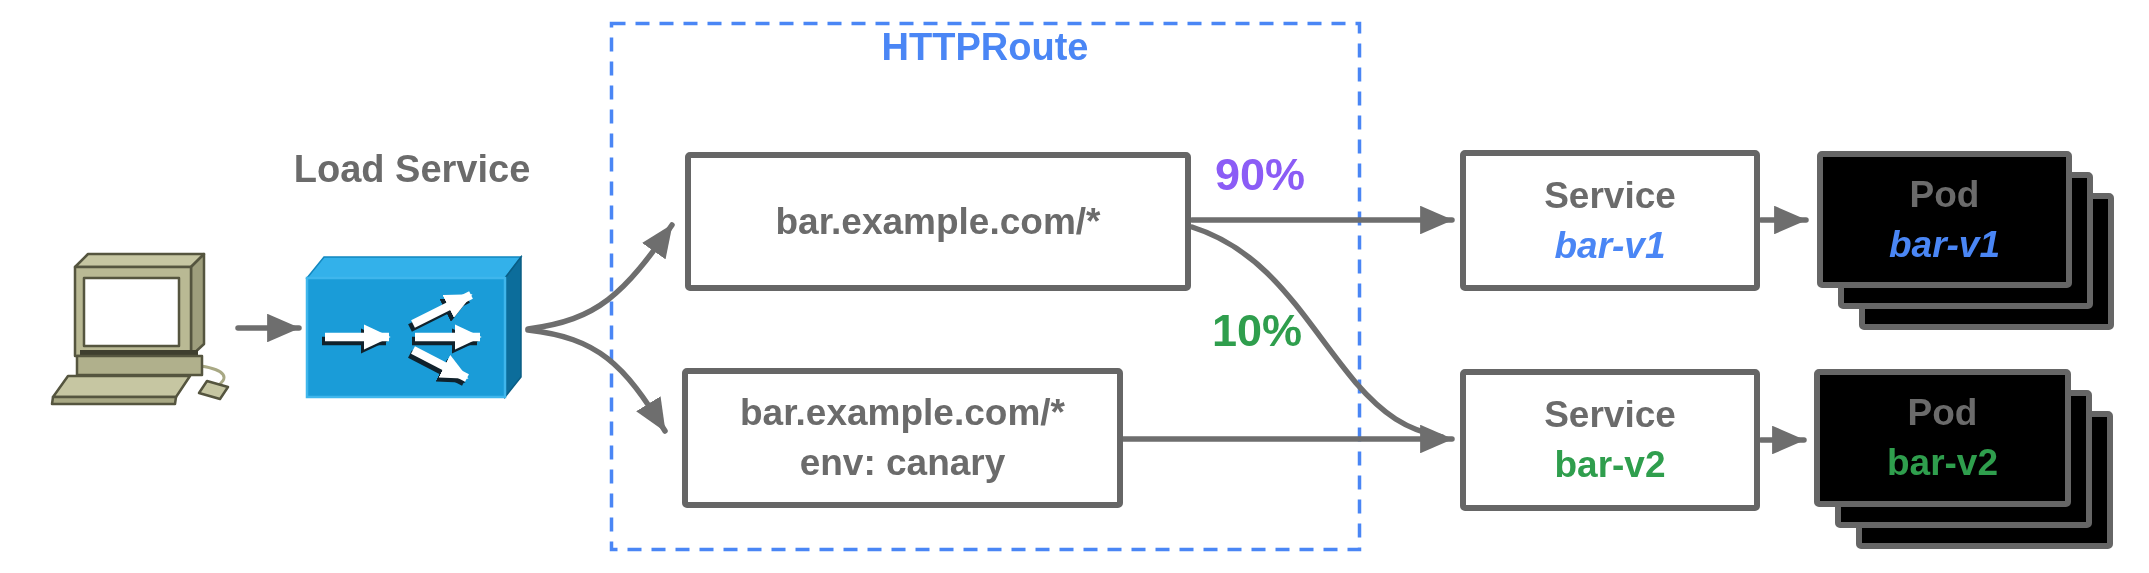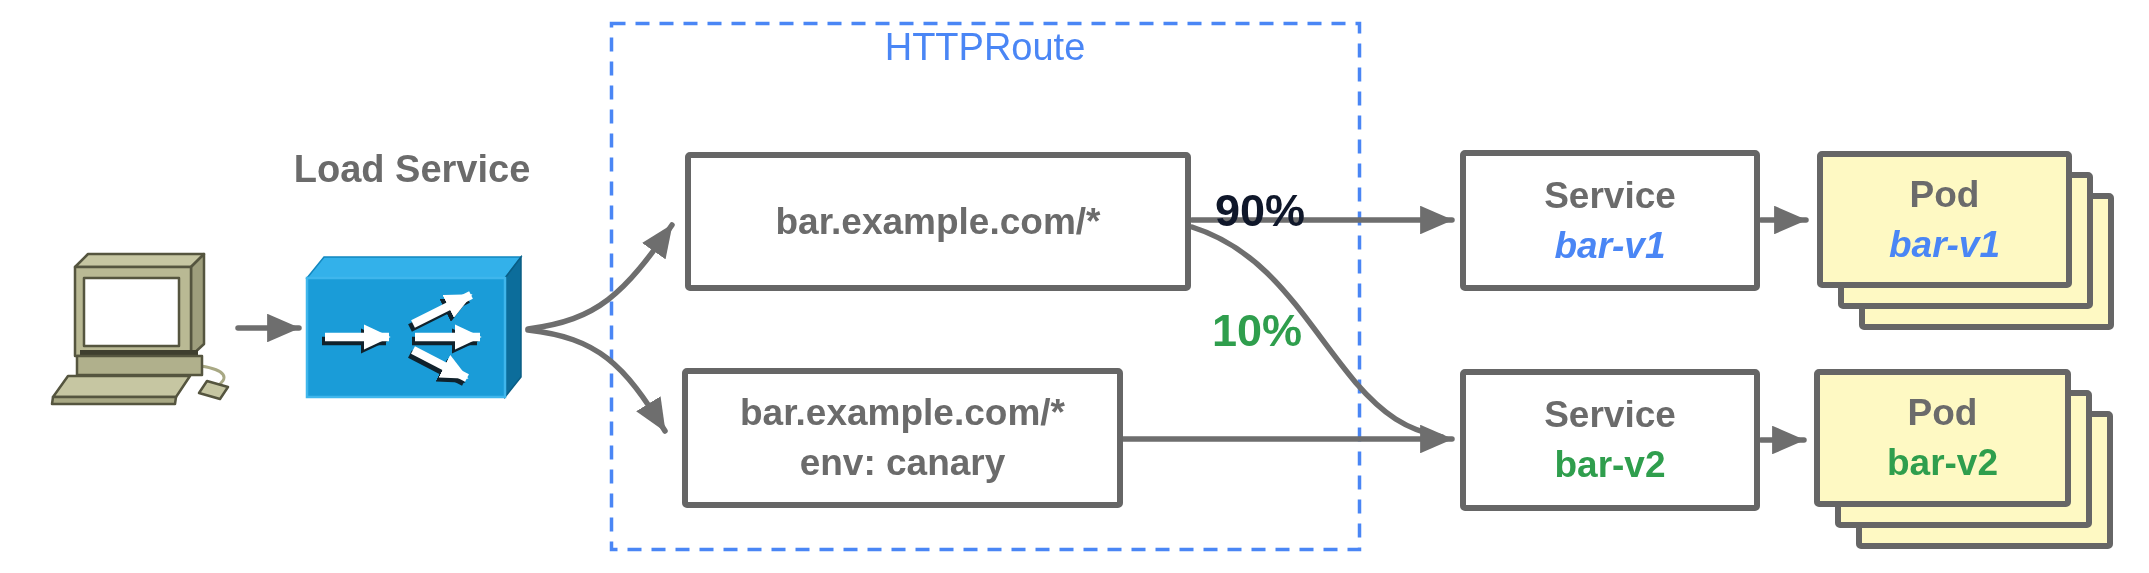--- a/index.html
+++ b/index.html
@@ -10,39 +10,39 @@
     font-family:"Liberation Sans",sans-serif;
     overflow:hidden;
   }
   .stage svg{position:absolute;left:0;top:0;}
   .abs{position:absolute;box-sizing:border-box;}
   .caption{
     font-weight:700;font-size:38px;color:#6b6b6b;
     text-align:center;white-space:nowrap;
   }
   .route-title{
-    font-weight:400;font-size:38px;color:#4a86f5;
+    font-weight:700;font-size:38px;color:#4a86f5;
     text-align:center;line-height:46px;white-space:nowrap;
   }
   .node{
     background:#fff;border:6px solid #666;border-radius:5px;
     display:flex;flex-direction:column;align-items:center;justify-content:center;
     font-weight:700;font-size:37px;color:#6b6b6b;line-height:50px;
     text-align:center;white-space:nowrap;
   }
   .name-blue{color:#4a86f5;font-style:italic;}
   .name-green{color:#2f9e4d;}
   .pct{
     font-weight:700;font-size:45px;text-align:center;white-space:nowrap;
     width:130px;
   }
-  .pct-blue{color:#0f172a;margin-top:36px;}
+  .pct-blue{color:#8b5cf6;}
   .pct-green{color:#2f9e4d;}
   .podcard{
-    position:absolute;background:#fef9c3;border:6px solid #666;border-radius:5px;
+    position:absolute;background:#000000;border:6px solid #666;border-radius:5px;
     box-sizing:border-box;
   }
 </style>
 </head>
 <body>
 
 <div class="stage">
 
   <svg width="2149" height="573" viewBox="0 0 2149 573">
     <defs>

